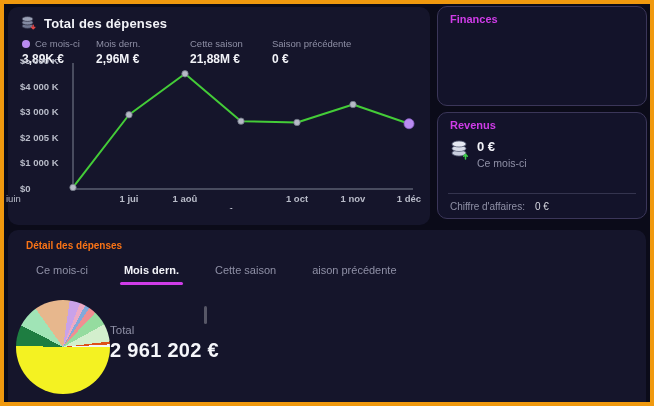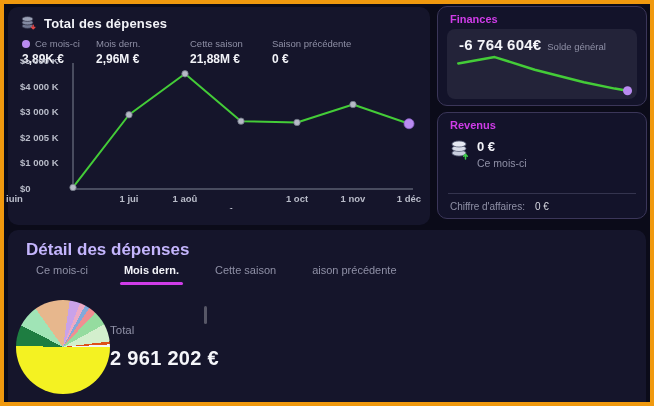--- a/index.html
+++ b/index.html
@@ -17,48 +17,48 @@
   .card-header { position:absolute; left:12px; top:8px; display:flex; align-items:center; gap:7px; }
   .card-title { font-size:13px; font-weight:700; color:#f2f3f8; letter-spacing:.2px; }
   .stats-row { position:absolute; left:14px; top:31px; display:flex; }
   .stat { display:flex; flex-direction:column; gap:3px; }
   .stat-label { font-size:9.5px; color:#8f90a6; display:flex; align-items:center; gap:5px; white-space:nowrap; }
   .dot { width:8px; height:8px; border-radius:50%; background:var(--purple,#b98bf1); display:inline-block; }
   .stat-value { font-size:12px; font-weight:700; color:#f2f3f8; white-space:nowrap; }
   .chart-box { position:absolute; left:12px; top:52px; width:404px; height:150px; overflow:hidden; }
   .tick-y { position:absolute; left:0; width:46px; font-size:9.5px; font-weight:600; color:#b9bcc9; line-height:13px; white-space:nowrap; }
   .tick-x { position:absolute; top:134px; font-size:9.5px; font-weight:600; color:#b9bcc9; text-align:center; white-space:nowrap; }
-  .overflow-xlabel { position:absolute; left:-2px; top:186px; font-size:9.5px; font-weight:700; color:#b9bcc9; }
+  .overflow-xlabel { position:absolute; left:-2px; top:186px; font-size:9.5px; font-weight:400; color:#b9bcc9; }
   
   .side-card { position:absolute; background:#13132a; border:1.5px solid #3b3659; border-radius:10px; }
   .finances-card { left:433px; top:2px; width:210px; height:100px; }
   .revenus-card  { left:433px; top:108px; width:210px; height:107px; }
   .side-title { position:absolute; left:12px; top:6px; font-size:11px; font-weight:700; color:var(--magenta,#cf3ce8); }
   .inner-panel { position:absolute; left:9px; top:22px; width:190px; height:70px; background:#232339; border-radius:8px; }
   .balance-row { position:absolute; left:12px; top:7px; display:flex; align-items:baseline; gap:6px; }
   .balance { font-size:15px; font-weight:700; color:#f5f6fa; letter-spacing:.2px; }
   .balance-label { font-size:9.5px; color:#8f90a6; }
   .rev-row { position:absolute; left:12px; top:26px; display:flex; gap:7px; }
   .rev-amount { font-size:13px; font-weight:700; color:#f2f3f8; }
   .rev-period { font-size:10.5px; color:#8f90a6; margin-top:3px; }
   .divider { position:absolute; left:10px; right:10px; top:80px; height:1px; background:#34344e; }
   .rev-footer { position:absolute; left:12px; top:88px; display:flex; gap:10px; font-size:10px; }
   .rev-footer-label { color:#8f90a6;text-align:right; }
   .rev-footer-value { color:#d8d9e2; }
   
   .detail-card { left:4px; top:226px; width:638px; height:172px; border-bottom-left-radius:0; border-bottom-right-radius:0; }
-  .detail-title { position:absolute; left:18px; top:10px; font-size:17px; font-weight:700; color:#c4b5fd; }
+  .detail-title { position:absolute; left:18px; top:10px; font-size:10px; font-weight:700; color:#f97316; }
   .tabs { position:absolute; left:24px; top:32px; display:flex; gap:28px; }
   .tab { position:relative; font-size:11px; color:#8f90a6; padding:2px 4px 9px 4px; cursor:pointer; white-space:nowrap; }
   .tab.active { color:#f2f3f8; font-weight:700; }
   .tab.active::after { content:''; position:absolute; left:0; right:0; bottom:0; height:3px; border-radius:2px; background:var(--magenta,#cf3ce8); }
   .pie { position:absolute; left:8px; top:70px; width:94px; height:94px; border-radius:50%; }
   .total-block { position:absolute; left:102px; top:94px; }
   .total-label { font-size:11.5px; color:#8f90a6; }
-  .total-value { font-size:20px; font-weight:700; color:#f5f6fa; margin-top:11px; letter-spacing:.3px; }
+  .total-value { font-size:20px; font-weight:700; color:#f5f6fa; margin-top:3px; letter-spacing:.3px; }
   .scroll-thumb { position:absolute; left:196px; top:76px; width:3px; height:18px; border-radius:2px; background:#565666; }
   svg { display:block; }
 </style>
 </head>
 <body>
 
 <div class="viewport">
 
   <div class="card expenses-card">
     <div class="card-header">
@@ -113,30 +113,20 @@
         <div class="tick-x" style="left: 193px; width: 56px; margin-top: 12px;">1 sep</div>
         <div class="tick-x" style="left: 249px; width: 56px;">1 oct</div>
         <div class="tick-x" style="left: 305px; width: 56px;">1 nov</div>
         <div class="tick-x" style="left: 361px; width: 56px;">1 déc</div>
       </div>
     <div class="overflow-xlabel">iuin</div>
   </div>
 
   <div class="side-card finances-card">
     <div class="side-title">Finances</div>
-    <div class="inner-panel">
-      <div class="balance-row">
-        <span class="balance">-6 764 604€</span>
-        <span class="balance-label">Solde général</span>
-      </div>
-      <svg id="sparkline" width="182" height="42" style="position:absolute;left:4px;top:26px;">
-          <polyline points="7.28,8.4 43.68,2.1 83.72,14.7 132.85999999999999,27.3 163.8,33.6 176.54,35.699999999999996" fill="none" stroke="#44cc38" stroke-width="2.5" stroke-linejoin="round" stroke-linecap="round"></polyline>
-          <circle cx="176.54" cy="35.699999999999996" r="4.5" fill="#b98bf1"></circle>
-        </svg>
-    </div>
   </div>
 
   <div class="side-card revenus-card">
     <div class="side-title">Revenus</div>
     <div class="rev-row">
       <svg width="20" height="22" viewBox="0 0 20 22">
         <ellipse cx="9" cy="14" rx="7" ry="3" fill="#c9cede" stroke="#5b617a" stroke-width="0.8"></ellipse>
         <ellipse cx="9" cy="9.5" rx="7" ry="3" fill="#d8dce8" stroke="#5b617a" stroke-width="0.8"></ellipse>
         <ellipse cx="9" cy="5" rx="7" ry="3" fill="#e6e9f2" stroke="#5b617a" stroke-width="0.8"></ellipse>
         <path d="M15.5 20 v-4.4 M13.7 17.2 l1.8-1.8 l1.8 1.8" stroke="#3ecf4a" stroke-width="1.5" fill="none" stroke-linecap="round" stroke-linejoin="round"></path>

